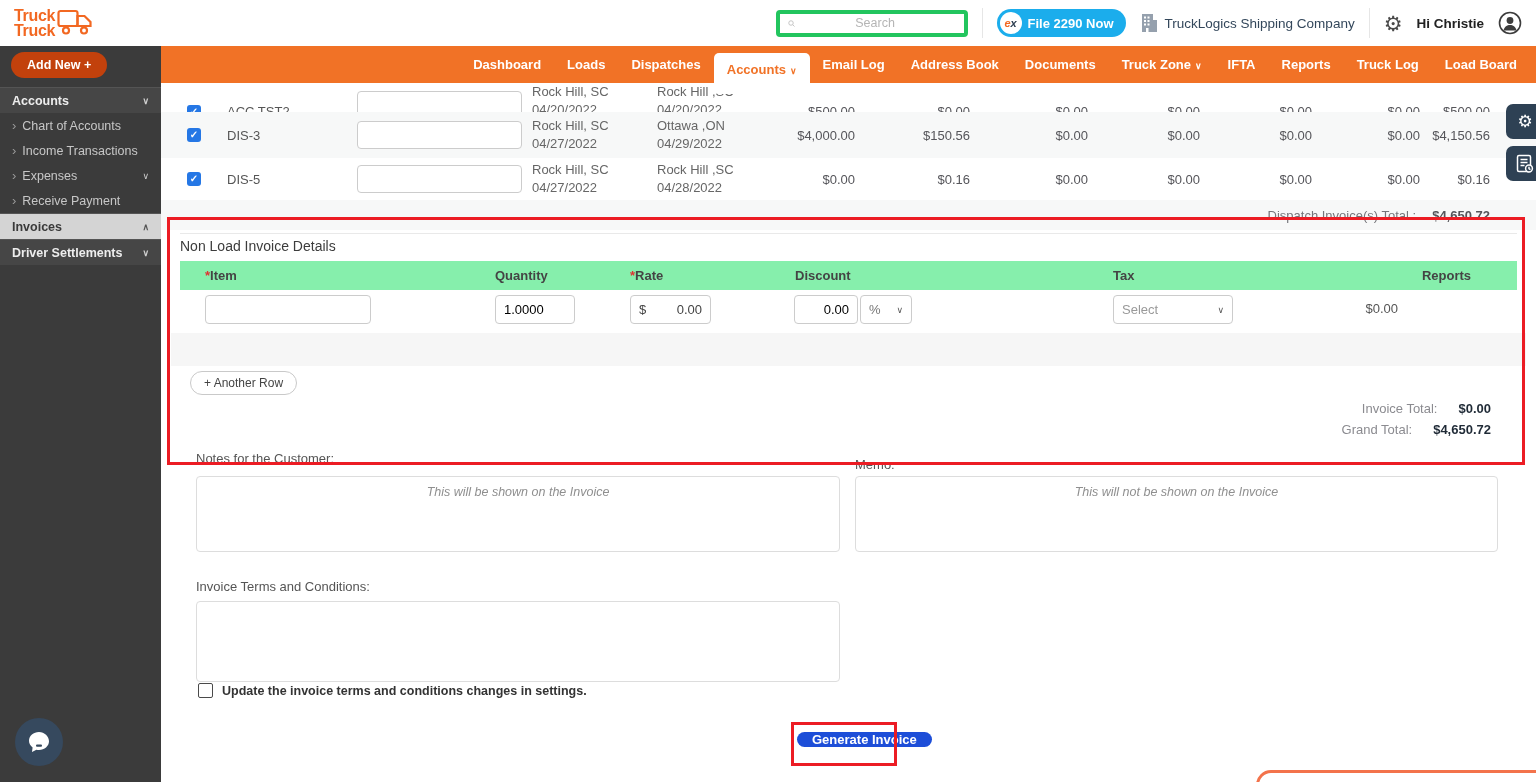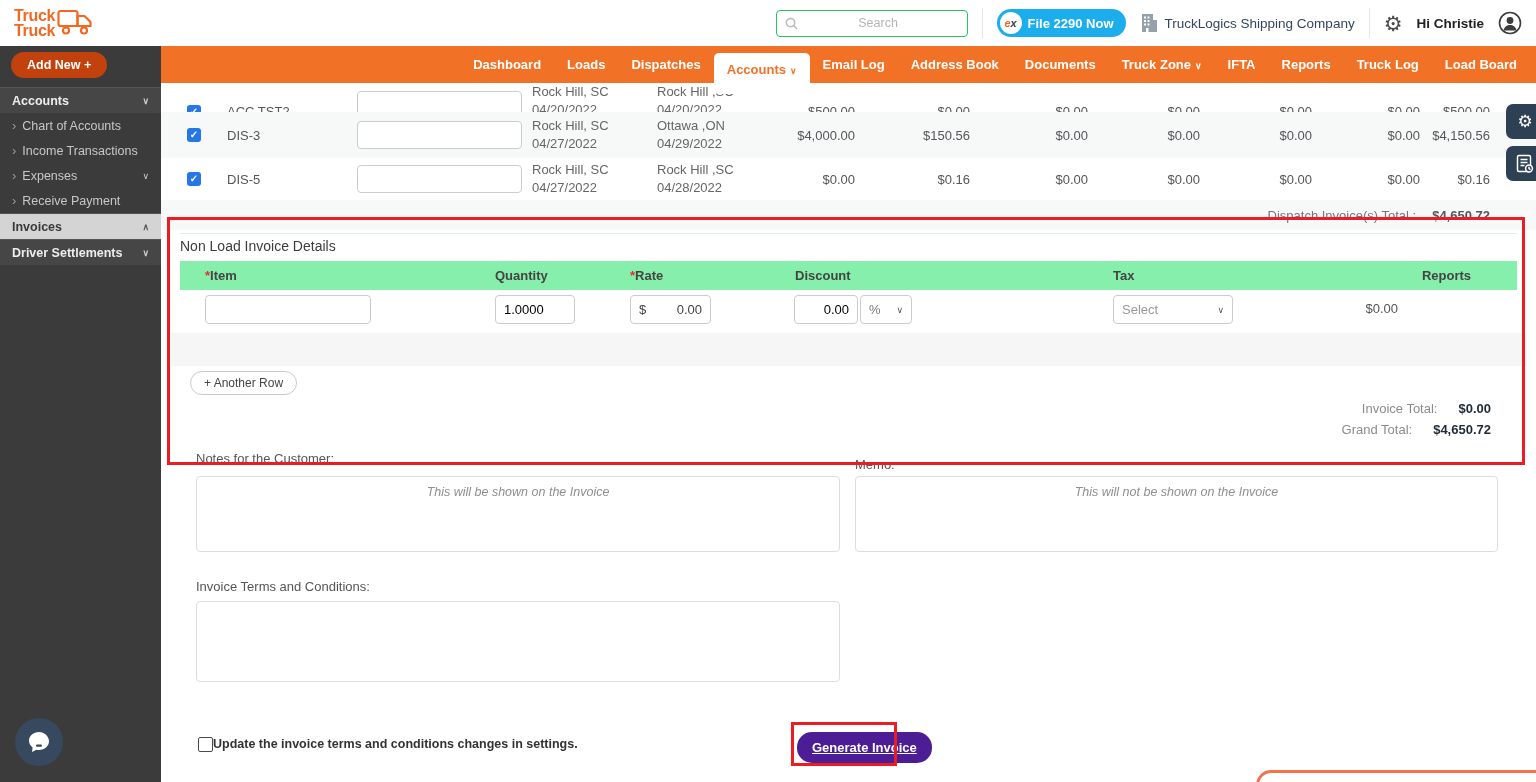--- a/index.html
+++ b/index.html
@@ -7,21 +7,21 @@
   body { font-family:"Liberation Sans", sans-serif; background:#fff; }
   #screen { position:relative; width:1536px; height:782px; overflow:hidden; background:#fff; }
 
   
   .top-header { position:absolute; left:0; top:0; width:1536px; height:46px; background:#fff;
     display:flex; align-items:center; padding:0 14px; gap:14px; z-index:12; }
   .logo { display:flex; align-items:center; gap:2px; }
   .logo-text { color:#f26822; font-weight:800; font-size:16px; line-height:0.95; letter-spacing:-0.3px; }
   .logo-text span { display:block; }
   .hdr-spacer { flex:1; }
-  .search-box { width:192px; height:27px; border:1px solid #22c55e; border-radius:4px; background:#fff;
+  .search-box { width:192px; height:27px; border:4px solid #22c55e; border-radius:4px; background:#fff;
     display:flex; align-items:center; padding:0 8px; }
   .search-box input { border:none; outline:none; flex:1; font-size:12.5px; color:#444; text-align:center;
     font-family:"Liberation Sans", sans-serif; }
   .search-box input::placeholder { color:#b5b5b5; }
   .hdr-divider { width:1px; height:30px; background:#e6e6e6; }
   .file2290 { height:28px; background:#1badec; border-radius:15px; display:flex; align-items:center;
     gap:6px; padding:0 12px 0 3px; border:none; cursor:pointer; }
   .ex-circle { width:22px; height:22px; border-radius:50%; background:#fff; display:flex; align-items:center;
     justify-content:center; font-size:11px; font-weight:800; font-style:italic; }
   .ex-e { color:#f26822; } .ex-x { color:#2d3e50; }
@@ -84,25 +84,25 @@
   .another-row { left:29px; top:288px; background:#fff; border:1px solid #c9c9c9; border-radius:12px;
     font-size:12px; color:#444; padding:4px 13px; cursor:pointer; font-family:"Liberation Sans", sans-serif; }
   .tot-line { right:45px; display:flex; gap:21px; align-items:baseline; font-size:13px; }
   .tot-label { color:#8b8b90; }
   .tot-value { color:#1f2a36; font-weight:700; }
   .sec-label { font-size:13px; color:#555; }
   .note-area { border:1px solid #ddd; border-radius:4px; resize:none; outline:none; padding:8px;
     font-size:12.5px; font-family:"Liberation Sans", sans-serif; color:#444; }
   .note-area.center-ph { text-align:center; }
   .note-area.center-ph::placeholder { color:#8f8f8f; font-style:italic; }
-  .check-row { left:37px; top:654px; display:flex; align-items:flex-start; }
+  .check-row { left:37px; top:600px; display:flex; align-items:center; gap:9px; }
   .sq-check { width:15px; height:15px; border:1.5px solid #4a4a4a; border-radius:2px; background:#fff; cursor:pointer; }
   .check-label { font-size:12.5px; font-weight:600; color:#333; }
-  .generate-btn { left:636px; top:649px; background:#4c1d95; color:#fff; border:none; border-radius:15px;
-    font-size:13px; font-weight:700; padding:8px 15px; cursor:pointer; font-family:"Liberation Sans", sans-serif;text-decoration:underline; }
+  .generate-btn { left:636px; top:649px; background:#1d4ed8; color:#fff; border:none; border-radius:15px;
+    font-size:13px; font-weight:700; padding:0 15px; cursor:pointer; font-family:"Liberation Sans", sans-serif; }
 
   
   .red-rect { position:absolute; border:3px solid #ec1c24; z-index:20; pointer-events:none; }
   .red-main { left:167px; top:217px; width:1358px; height:248px; }
   .red-btn  { left:791px; top:722px; width:106px; height:44px; }
   .float-btn { position:absolute; left:1506px; width:38px; height:35px; background:#2e4154; border:none;
     border-radius:7px; color:#fff; display:flex; align-items:center; justify-content:center; cursor:pointer; z-index:15; }
   .float-1 { top:104px; font-size:17px; }
   .float-2 { top:146px; }
   .chat-bubble { position:absolute; left:15px; top:718px; width:48px; height:48px; border-radius:50%;

